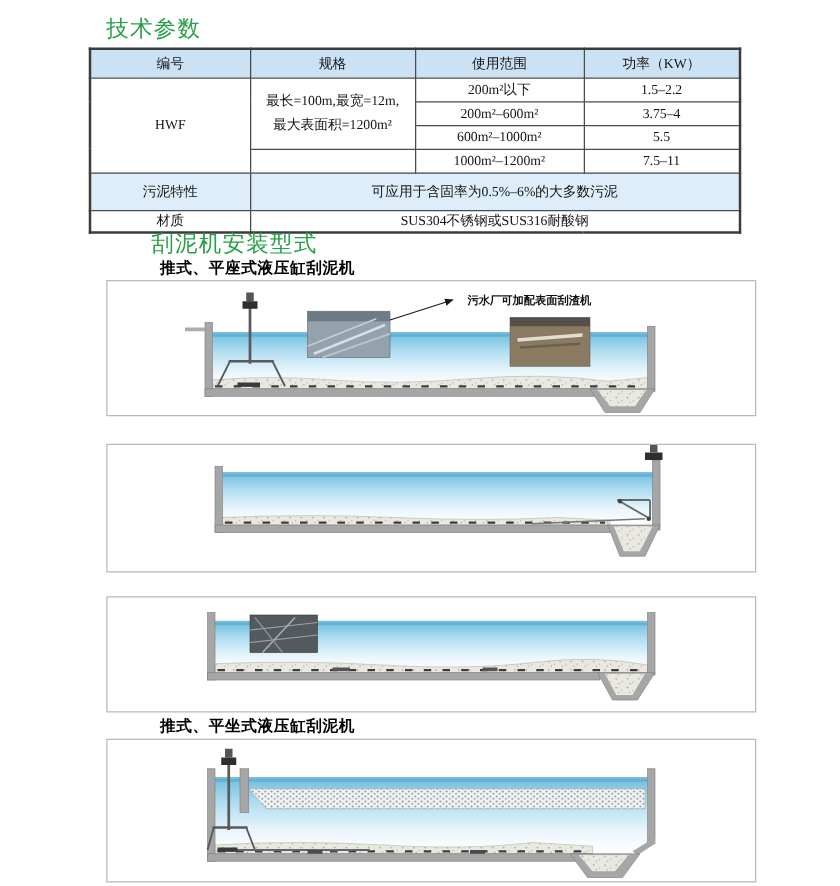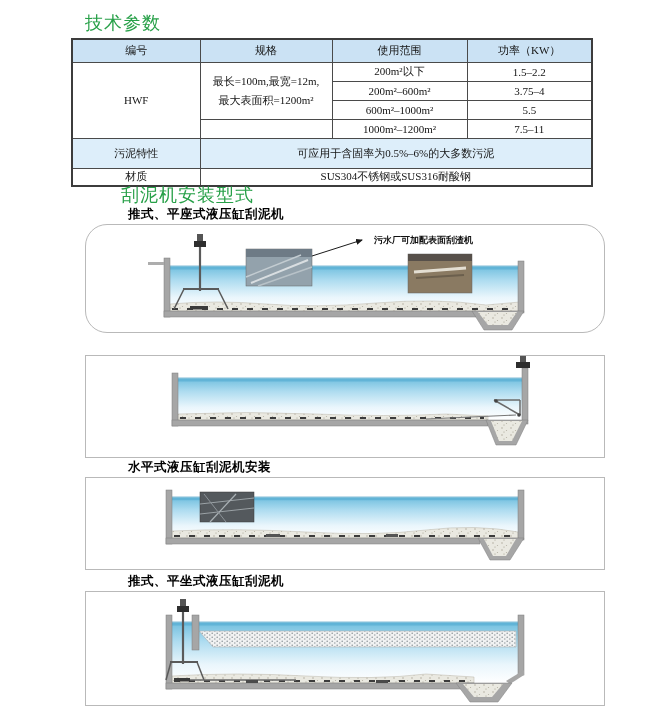--- a/index.html
+++ b/index.html
@@ -33,21 +33,21 @@
   td.spec-cell { line-height:1.7;margin-top:39px; }
 
   
   .fig-label {
     position:absolute; left:85px; font-family:Liberation Serif, serif;
     font-weight:bold; font-size:12.5px; color:#000; letter-spacing:0.5px;margin-left:43px;
   }
   .fig-box {
     position:absolute; left:85px; width:520px; border:1px solid #b9b9b9; background:#fff;
   }
-  #lbl1 { top:206px; }  #box1 { top:224px; height:109px;border-radius:22px; }
+  #lbl1 { top:206px; }  #box1 { top:224px; height:109px; }
   #lbl2 { top:337px; }  #box2 { top:355px; height:103px; }
   #lbl3 { top:459px; }  #box3 { top:477px; height:93px;  }
   #lbl4 { top:573px;text-align:center; }  #box4 { top:591px; height:115px; }
   .fig-box svg { display:block; width:100%; height:100%; }
   .ann-text { font-family:"Liberation Sans","DejaVu Sans",sans-serif; font-weight:bold; font-size:9px; fill:#111; }
 </style>
 </head>
 <body>
 
 <svg width="0" height="0" style="position:absolute" aria-hidden="true">
@@ -194,21 +194,20 @@
         <line x1="408" y1="44" x2="434" y2="59"></line>
         <line x1="430" y1="59" x2="340" y2="63" stroke-width="1.2" stroke="#777"></line>
       </g>
       <circle cx="410" cy="45" r="1.8" fill="#444"></circle>
       <circle cx="433" cy="59" r="1.8" fill="#444"></circle>
       <rect x="430" y="6" width="14" height="6" fill="#2e2e2e"></rect>
       <rect x="434" y="0" width="6" height="6" fill="#555"></rect>
     </svg>
   </div>
 
-  <div class="fig-label" id="lbl3">水平式液压缸刮泥机安装</div>
   <div class="fig-box" id="box3">
     <svg viewBox="0 0 518 91">
       <rect x="86" y="19" width="346" height="41" fill="url(#wg)"></rect>
       <rect x="86" y="20" width="346" height="2.2" fill="#58aed3" opacity="0.7"></rect>
       <line x1="86" y1="19" x2="432" y2="19" stroke="#85bdd6" stroke-width="1"></line>
       <path d="M86,60 L86,53 Q150,50 220,54 T340,52 T432,54 L432,60 Z" fill="url(#speck)" stroke="#b8b5a8" stroke-width="0.5"></path>
       <line x1="88" y1="58" x2="428" y2="58" stroke="#3c3c3c" stroke-width="1.8" stroke-dasharray="6 9"></line>
       <rect x="80" y="12" width="6" height="54" fill="#a6a6a6" stroke="#7e7e7e" stroke-width="0.5"></rect>
       <rect x="80" y="60" width="314" height="6" fill="#a6a6a6" stroke="#7e7e7e" stroke-width="0.5"></rect>
       <rect x="432" y="12" width="6" height="50" fill="#a6a6a6" stroke="#7e7e7e" stroke-width="0.5"></rect>

